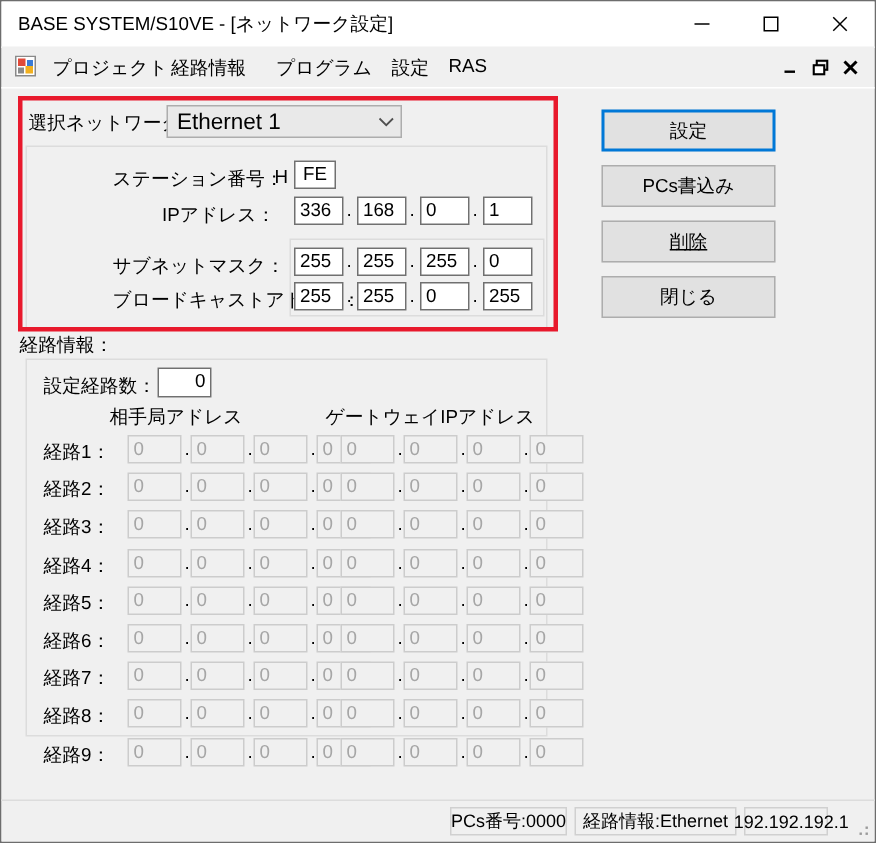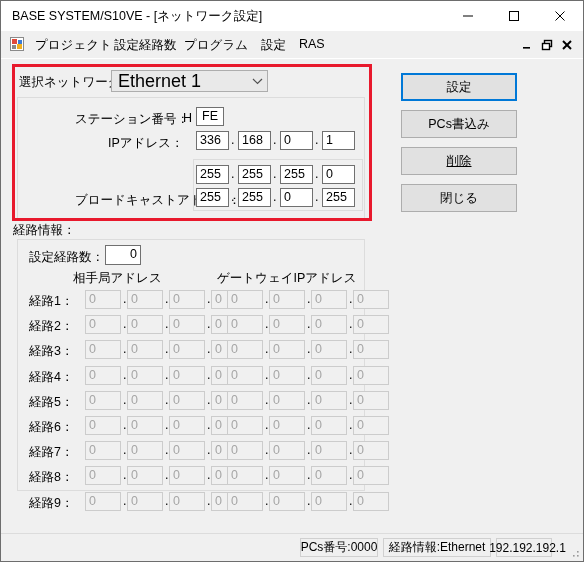--- a/index.html
+++ b/index.html
@@ -114,21 +114,21 @@
     position: absolute;
     left: 110px; top: 11px;
     width: 157px; height: 22px;
     box-sizing: border-box;
     border: 1px solid #adadad;
     background: #e9e9e9;
     display: flex; align-items: center;
   }
   #net-select-value {
     padding-left: 6px;
-    font-size: 18px;
+    font-size: 15px;
     flex: 1;
   }
   #net-select-arrow {
     width: 20px;
     display: flex; align-items: center; justify-content: center;
   }
 
   
   #addr-group {
     position: absolute;
@@ -319,21 +319,21 @@
   <div id="menu-bar">
     <svg id="mdi-icon" viewBox="0 0 15 15">
       <rect x="0.5" y="0.5" width="13" height="13" fill="#ffffff" stroke="#8a8a8a" stroke-width="1"></rect>
       <rect x="2" y="2" width="5" height="5" fill="#e04a3a"></rect>
       <rect x="8" y="3" width="4" height="4" fill="#3a7bd5"></rect>
       <rect x="2" y="8" width="4" height="4" fill="#8a8a8a"></rect>
       <rect x="7" y="7" width="5" height="5" fill="#f2b01e"></rect>
     </svg>
 
     <div class="menu-item" style="left:33px">プロジェクト</div>
-    <div class="menu-item" style="left:112px">設定経路数</div>
+    <div class="menu-item" style="left:112px">経路情報</div>
     <div class="menu-item" style="left:182px">プログラム</div>
     <div class="menu-item" style="left:259px">設定</div>
     <div class="menu-item" style="left:297px">RAS</div>
 
     <div class="mdi-ctrl" id="mdi-min">
       <svg width="12" height="12" viewBox="0 0 12 12">
         <rect x="2" y="8" width="7" height="1.6" fill="#000"></rect>
       </svg>
     </div>
     <div class="mdi-ctrl" id="mdi-restore">
@@ -373,20 +373,21 @@
 
     <div class="fld-label" style="left:107px; top:76px;">IPアドレス：</div>
     <div class="ebox" style="left:195px; top:72px; width:33px;">336</div>
     <div class="dot" style="left:230px; top:72px;">.</div>
     <div class="ebox" style="left:237px; top:72px; width:33px;">168</div>
     <div class="dot" style="left:272px; top:72px;">.</div>
     <div class="ebox" style="left:279px; top:72px; width:33px;">0</div>
     <div class="dot" style="left:314px; top:72px;">.</div>
     <div class="ebox" style="left:321px; top:72px; width:33px;">1</div>
 
+    <div class="fld-label" style="left:74px; top:110px;">サブネットマスク：</div>
     <div class="ebox" style="left:195px; top:106px; width:33px;">255</div>
     <div class="dot" style="left:230px; top:106px;">.</div>
     <div class="ebox" style="left:237px; top:106px; width:33px;">255</div>
     <div class="dot" style="left:272px; top:106px;">.</div>
     <div class="ebox" style="left:279px; top:106px; width:33px;">255</div>
     <div class="dot" style="left:314px; top:106px;">.</div>
     <div class="ebox" style="left:321px; top:106px; width:33px;">0</div>
 
     <div class="fld-label" style="left:74px; top:133px;">ブロードキャストアドレス：</div>
     <div class="ebox" style="left:195px; top:129px; width:33px;">255</div>

